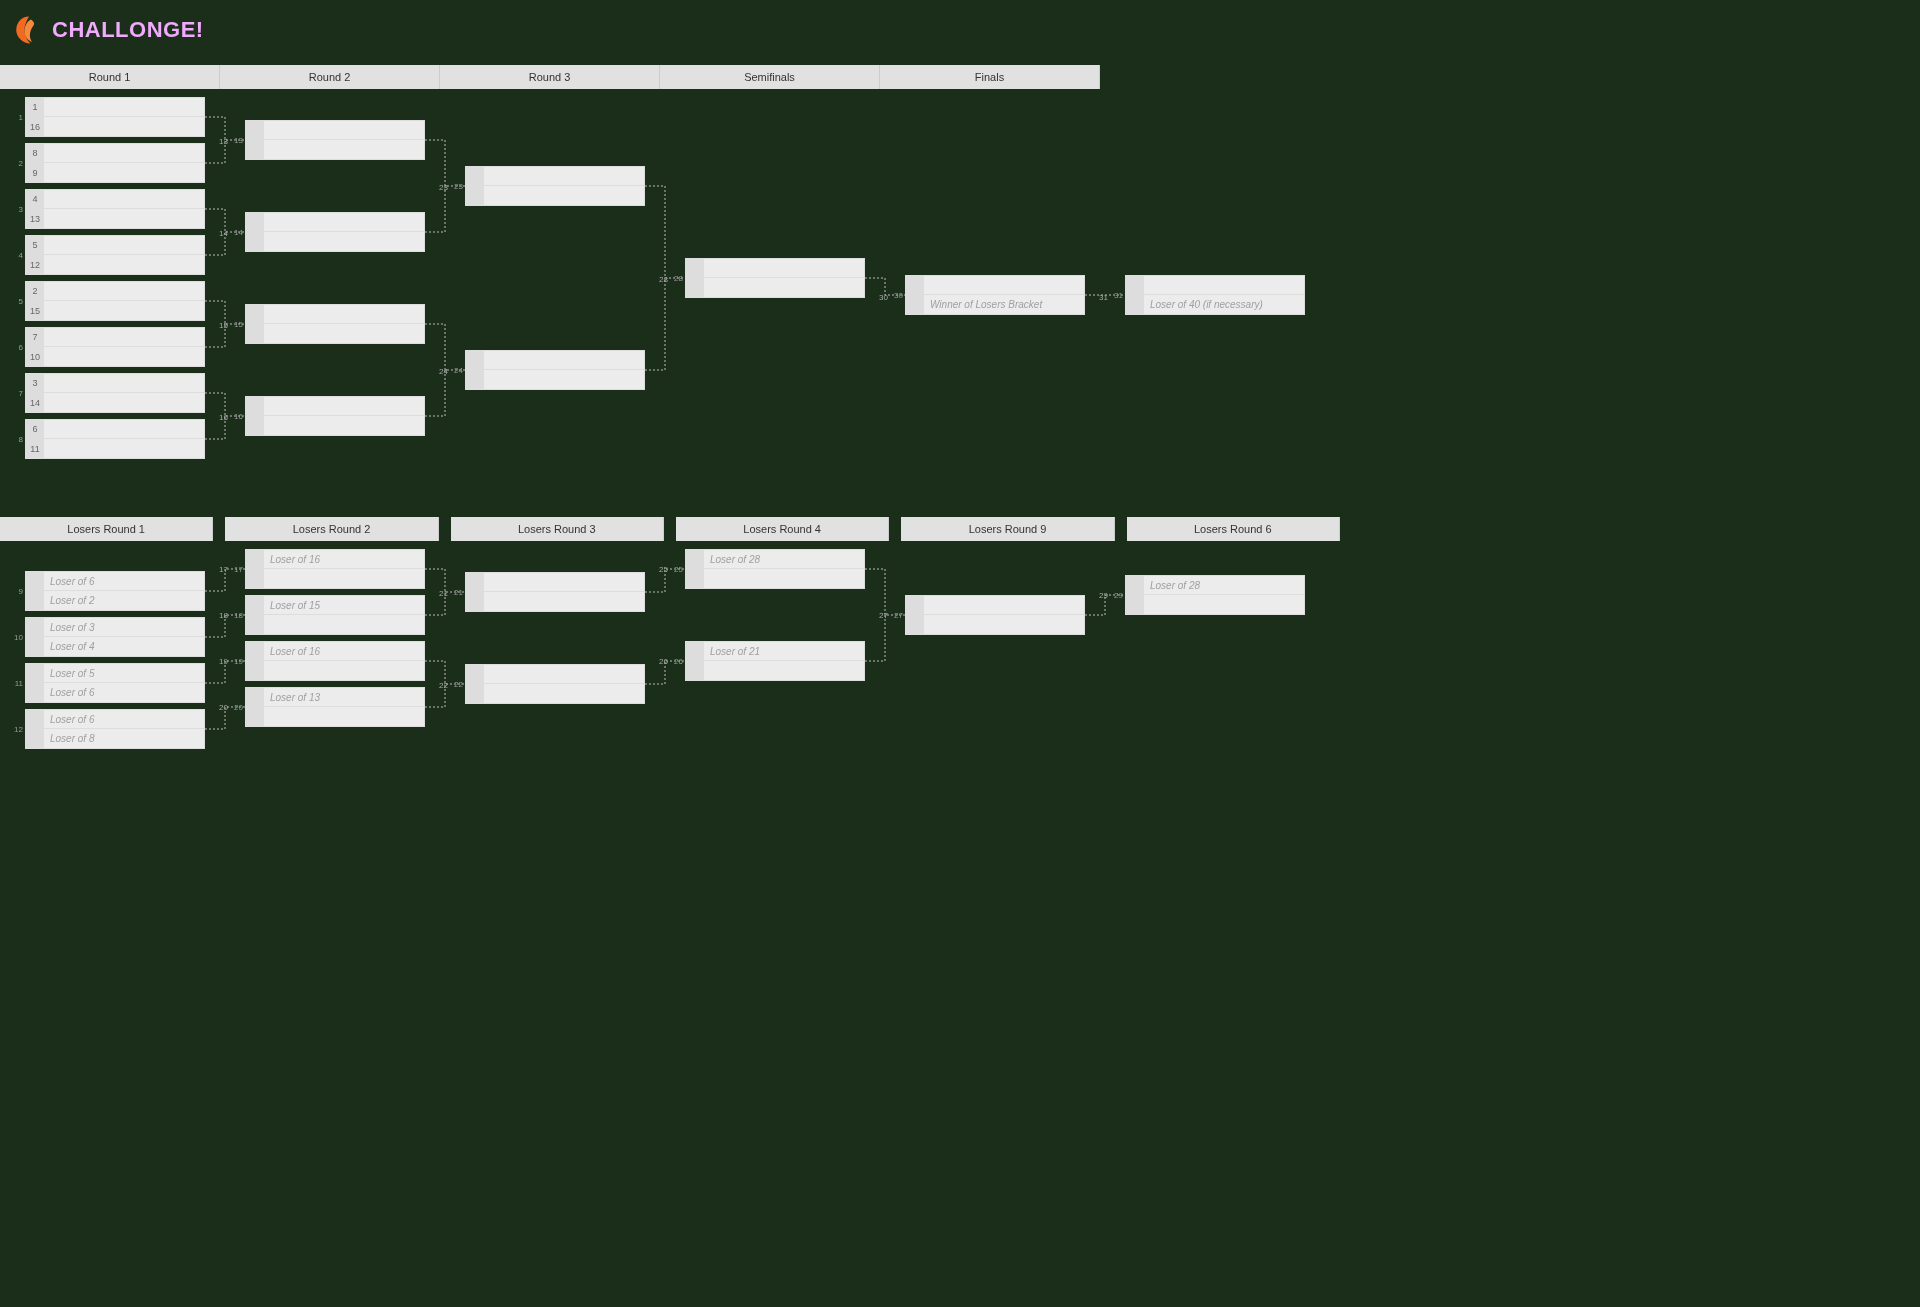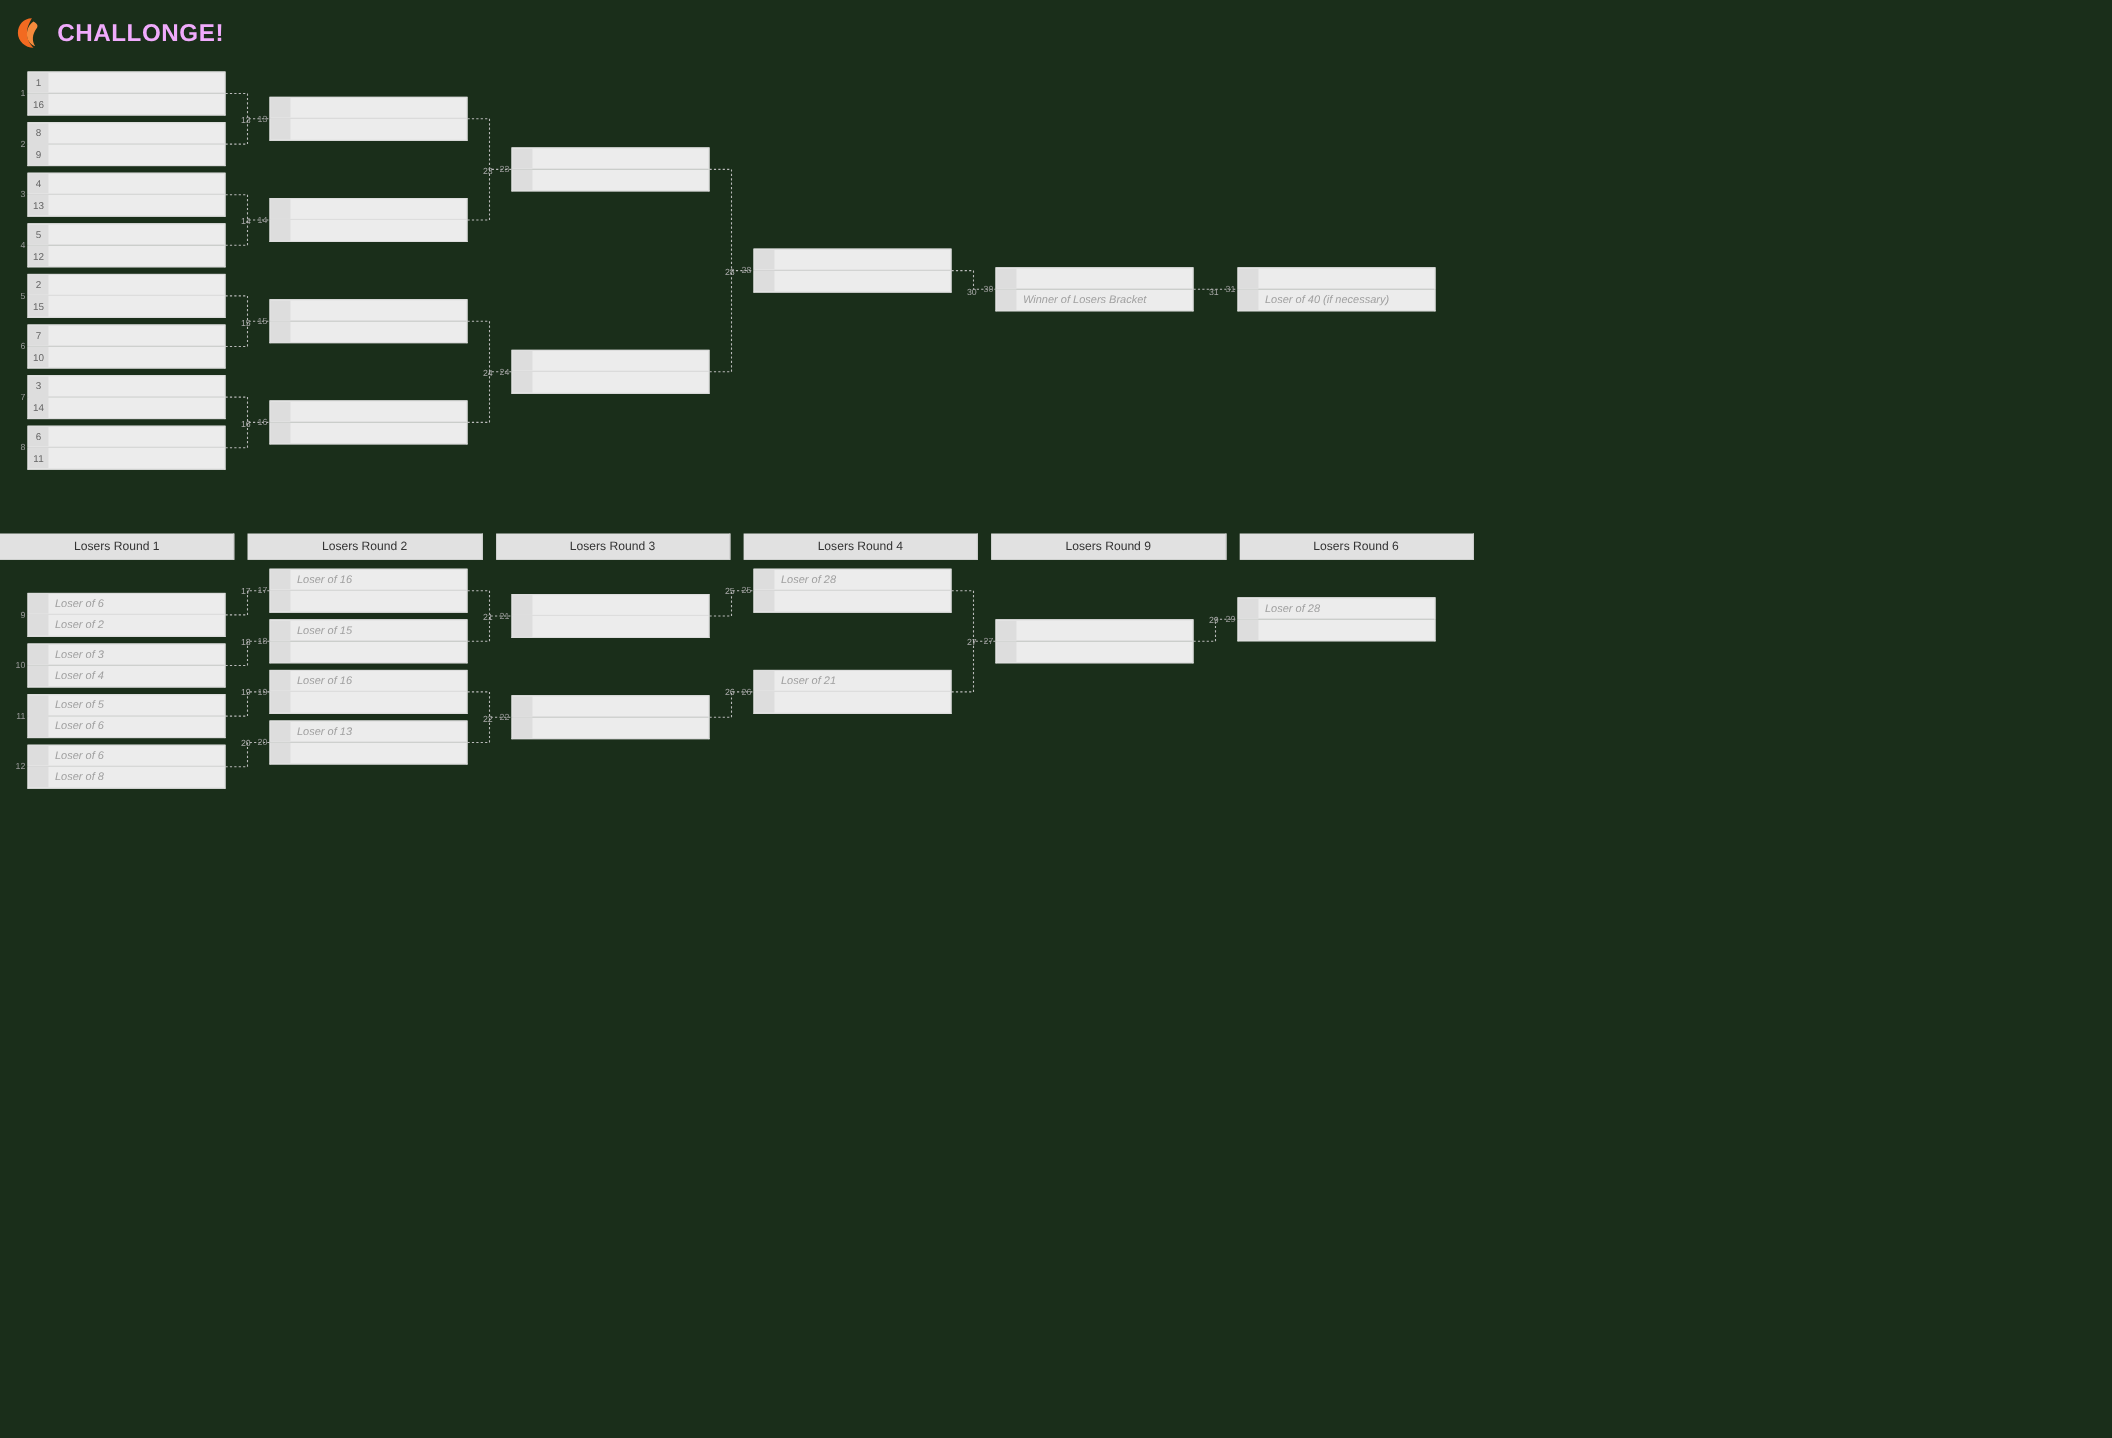--- a/index.html
+++ b/index.html
@@ -109,20 +109,27 @@
   <span class="logo-mark">
     <svg viewBox="0 0 40 40" width="30" height="30">
       <path d="M20 2 C10 2 3 10 3 20 C3 30 12 38 22 38 C18 34 14 28 14 20 C14 12 18 6 20 2 Z" fill="#f26a21"></path>
       <path d="M22 6 C16 10 14 16 14 22 C14 28 18 34 24 36 C20 30 20 22 26 14 C28 11 26 8 22 6 Z" fill="#f58a3c"></path>
     </svg>
   </span>
   <span class="logo-text">CHALLONGE!</span>
 </div>
 
 <div class="bracket-section">
+  <div class="round-headers winners" id="winners-headers">
+      <div class="rh">Round 1</div>
+      <div class="rh">Round 2</div>
+      <div class="rh">Round 3</div>
+      <div class="rh">Semifinals</div>
+      <div class="rh">Finals</div>
+    </div>
   <div class="bracket-body" id="winners-body" style="height:380px;">
     <svg class="connectors" id="winners-conn" width="1340" height="380">
         <path d="M 205 20 H 225 V 43 H 245 M 205 66 H 225 V 43"></path>
         <path d="M 205 112 H 225 V 135 H 245 M 205 158 H 225 V 135"></path>
         <path d="M 205 204 H 225 V 227 H 245 M 205 250 H 225 V 227"></path>
         <path d="M 205 296 H 225 V 319 H 245 M 205 342 H 225 V 319"></path>
         <path d="M 425 43 H 445 V 89 H 465 M 425 135 H 445 V 89"></path>
         <path d="M 425 227 H 445 V 273 H 465 M 425 319 H 445 V 273"></path>
         <path d="M 645 89 H 665 V 181 H 685 M 645 273 H 665 V 181"></path>
         <path d="M 865 181 H 885 V 198 H 905"></path>

